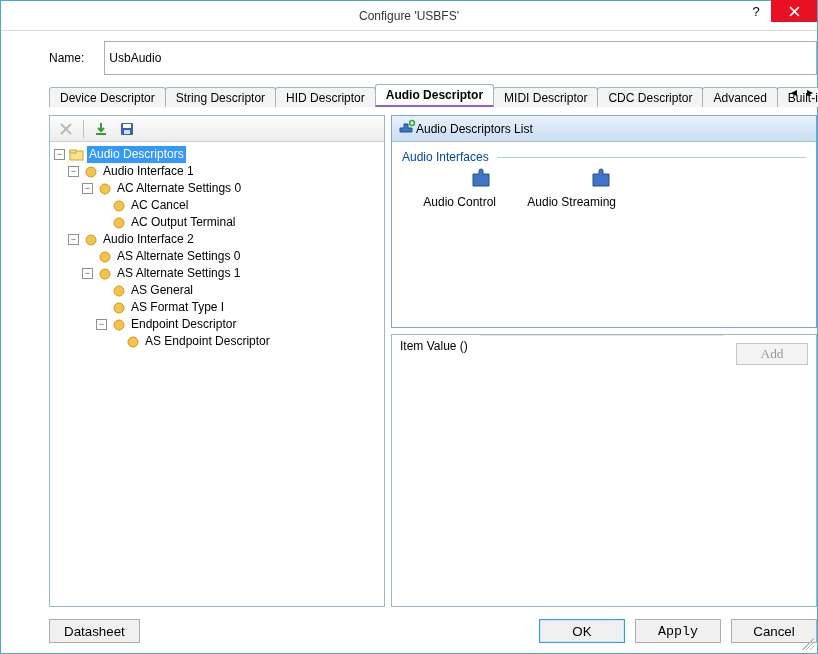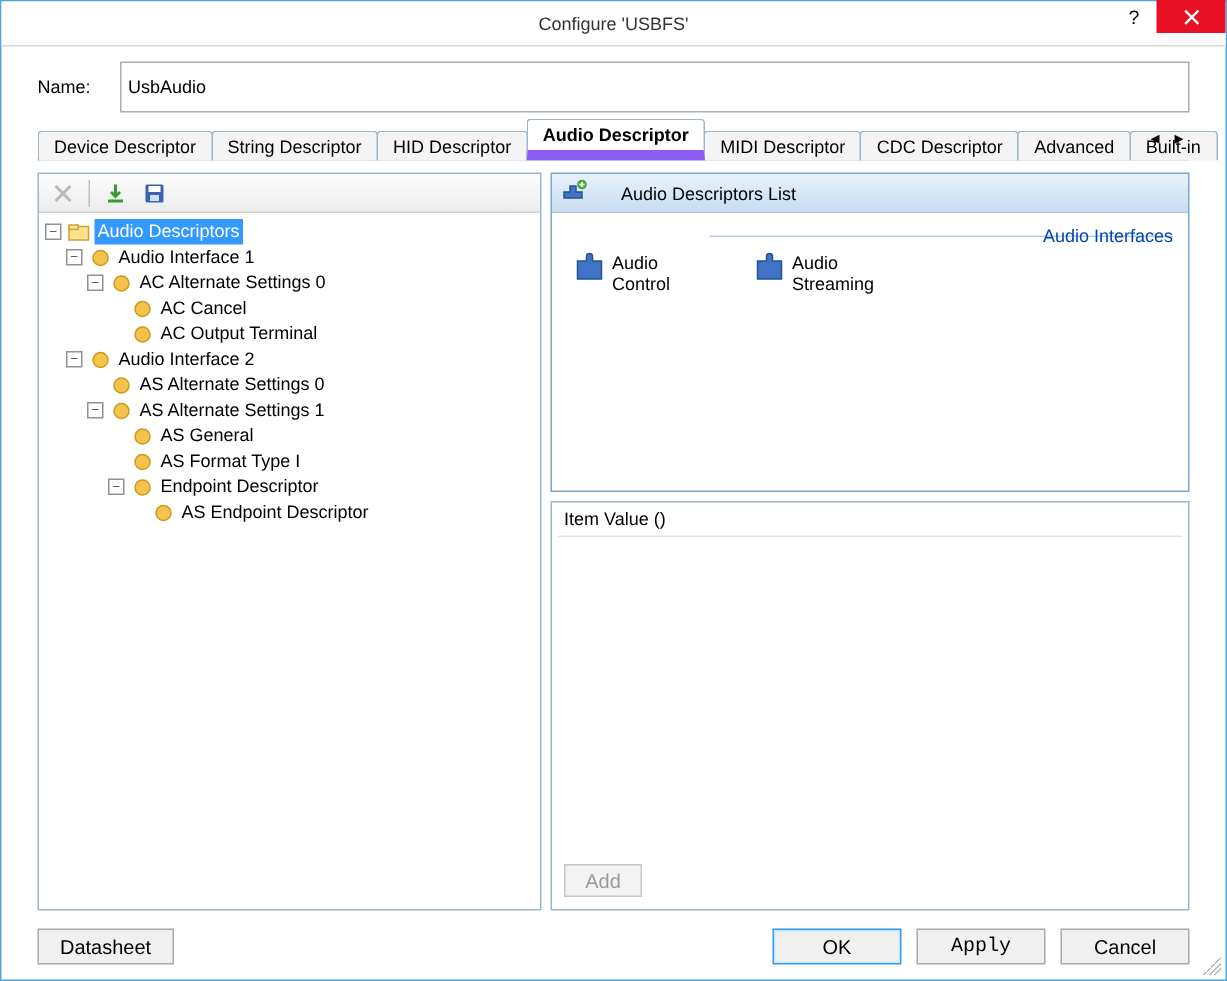--- a/index.html
+++ b/index.html
@@ -48,24 +48,25 @@
 }
 .titlebar-btn.help { width: 30px; color:#000;}
 .titlebar-btn.close {
   background: #e81123;
   color: #fff;
   width: 46px;
   height: 22px;
 }
 .content {
   flex: 1;
-  padding: 10px 24px;
+  padding: 10px 0;
   display: flex;
   flex-direction: column;
   gap: 8px;
+  margin-left: 48px;
 }
 .name-row {
   display: flex;
   align-items: center;
   gap: 20px;
   margin-bottom: 2px;
 }
 .name-label { color: #000; }
 .name-input {
   flex: 1;
@@ -93,21 +94,21 @@
   font-size: 12px;
   position: relative;
   top: 1px;
   white-space: nowrap;
 }
 .tab.active {
   background: #fff;
   font-weight: bold;
   z-index: 2;
   top: 1px;
-  border-bottom: 7px solid #8b5cf6;
+  border-bottom: 2px solid #8b5cf6;
   padding-bottom: 3px;
 }
 .tab-arrows {
   position: absolute;
   right: 0;
   top: 0;
   display: flex;
   gap: 2px;
 }
 .tab-arrow {
@@ -185,78 +186,78 @@
   flex-direction: column;
   height: 213px;
 }
 .list-header {
   height: 26px;
   background: linear-gradient(#e8f1fa,#c8def2);
   border-bottom: 1px solid #a9c3da;
   display: flex;
   align-items: center;
   padding: 0 6px;
-  gap: 22px;
+  gap: 0;
   color: #000;
 }
 .list-body {
   flex: 1;
   padding: 8px 10px;
 }
 .fieldset {
   border: none;
 }
 .fieldset-title {
   color: #0046b0;
   font-size: 12px;
   padding-bottom: 2px;
-  text-align: right;
 }
 .fieldset-line {
   height:1px;
   border-top:1px solid #b5cde4;
   margin-top:-9px;
   margin-left:95px;
 }
 .iface-row {
   display: flex;
   gap: 30px;
   padding: 8px 4px;
 }
 .iface-item {
   display: flex;
-  flex-direction: row;
-  align-items: flex-start;
+  flex-direction: column;
+  align-items: flex-end;
   width: 90px;
   cursor: pointer;
 }
 .iface-item .puzzle { color:#2a66b6; }
 .iface-item span { margin-top: 2px; }
 
 .value-panel {
   border: 1px solid #9fb6c7;
   flex: 1;
   display: flex;
-  flex-direction: column;
+  flex-direction: row;
 }
 .value-header {
   padding: 4px 8px;
   color:#000;
 }
 .value-body { flex:1; border-top:1px solid #e4e4e4; margin:0 4px;}
 .value-footer {
   padding: 8px;
 }
 .add-btn {
-  width: 52px;
+  width: 72px;
   height: 22px;
   border: 1px solid #c7c7c7;
   background: #f3f3f3;
   color: #9a9a9a;
   cursor: default;
+  font-family: Liberation Serif, serif;
 }
 .bottom-bar {
   display: flex;
   justify-content: space-between;
   padding-top: 4px;
 }
 .btn {
   min-width: 86px;
   height: 24px;
   border: 1px solid #acacac;

